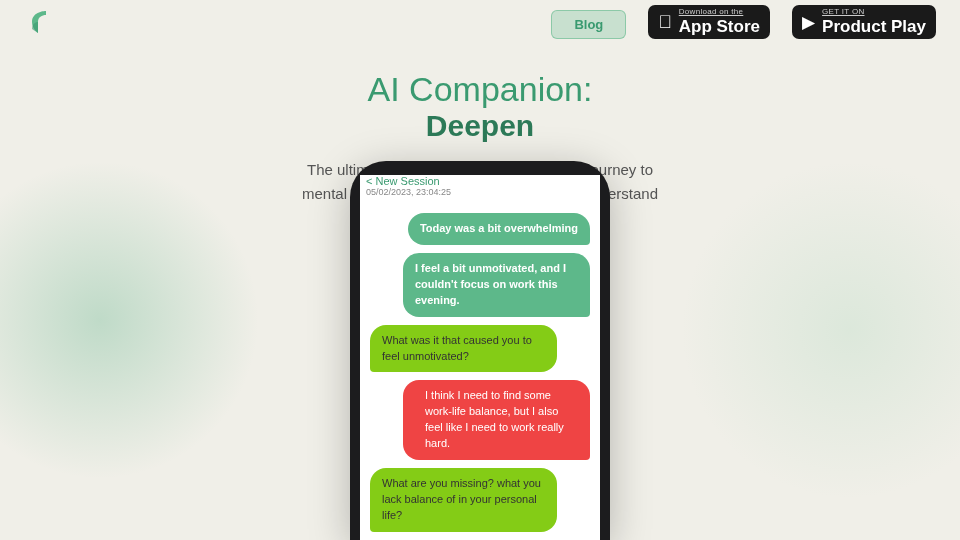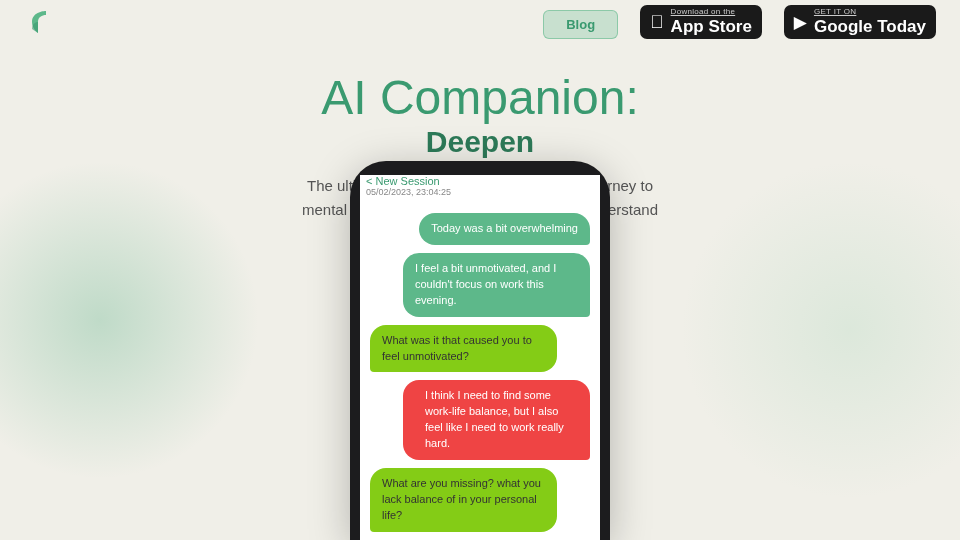--- a/index.html
+++ b/index.html
@@ -119,21 +119,21 @@
       padding-top: 52px;
     }
 
     .headline {
       text-align: center;
       margin-top: 18px;
       line-height: 1.15;
     }
 
     .headline-line1 {
-      font-size: 48px;
+      font-size: 34px;
       font-weight: 400;
       color: #3a9a70;
       display: block;
     }
 
     .headline-line2 {
       font-size: 30px;
       font-weight: 800;
       color: #2d7a58;
       display: block;
@@ -239,20 +239,21 @@
       font-size: 11px;
       line-height: 1.45;
       max-width: 85%;
     }
 
     .chat-bubble-user {
       background: #5db88a;
       color: #fff;
       border-radius: 16px 16px 4px 16px;
       align-self: flex-end;
+      font-weight: bold;
     }
 
     .chat-bubble-ai {
       background: #84cc16;
       color: #333;
       border-radius: 16px 16px 16px 4px;
       align-self: flex-start;
     }
 
     .chat-bubble-user2 {
@@ -285,21 +286,21 @@
       <div class="store-badge-text">
         <span class="store-badge-small">Download on the</span>
         <span class="store-badge-big">App Store</span>
       </div>
     </div>
 
     <div class="store-badge">
       <span style="color:#fff;font-size:17px;">▶</span>
       <div class="store-badge-text">
         <span class="store-badge-small">GET IT ON</span>
-        <span class="store-badge-big">Google Today</span>
+        <span class="store-badge-big">Product Play</span>
       </div>
     </div>
   </div>
 </header>
 
 <div class="main-content">
 
   <div class="headline">
     <span class="headline-line1">AI Companion:</span>
     <span class="headline-line2">Deepen</span>

